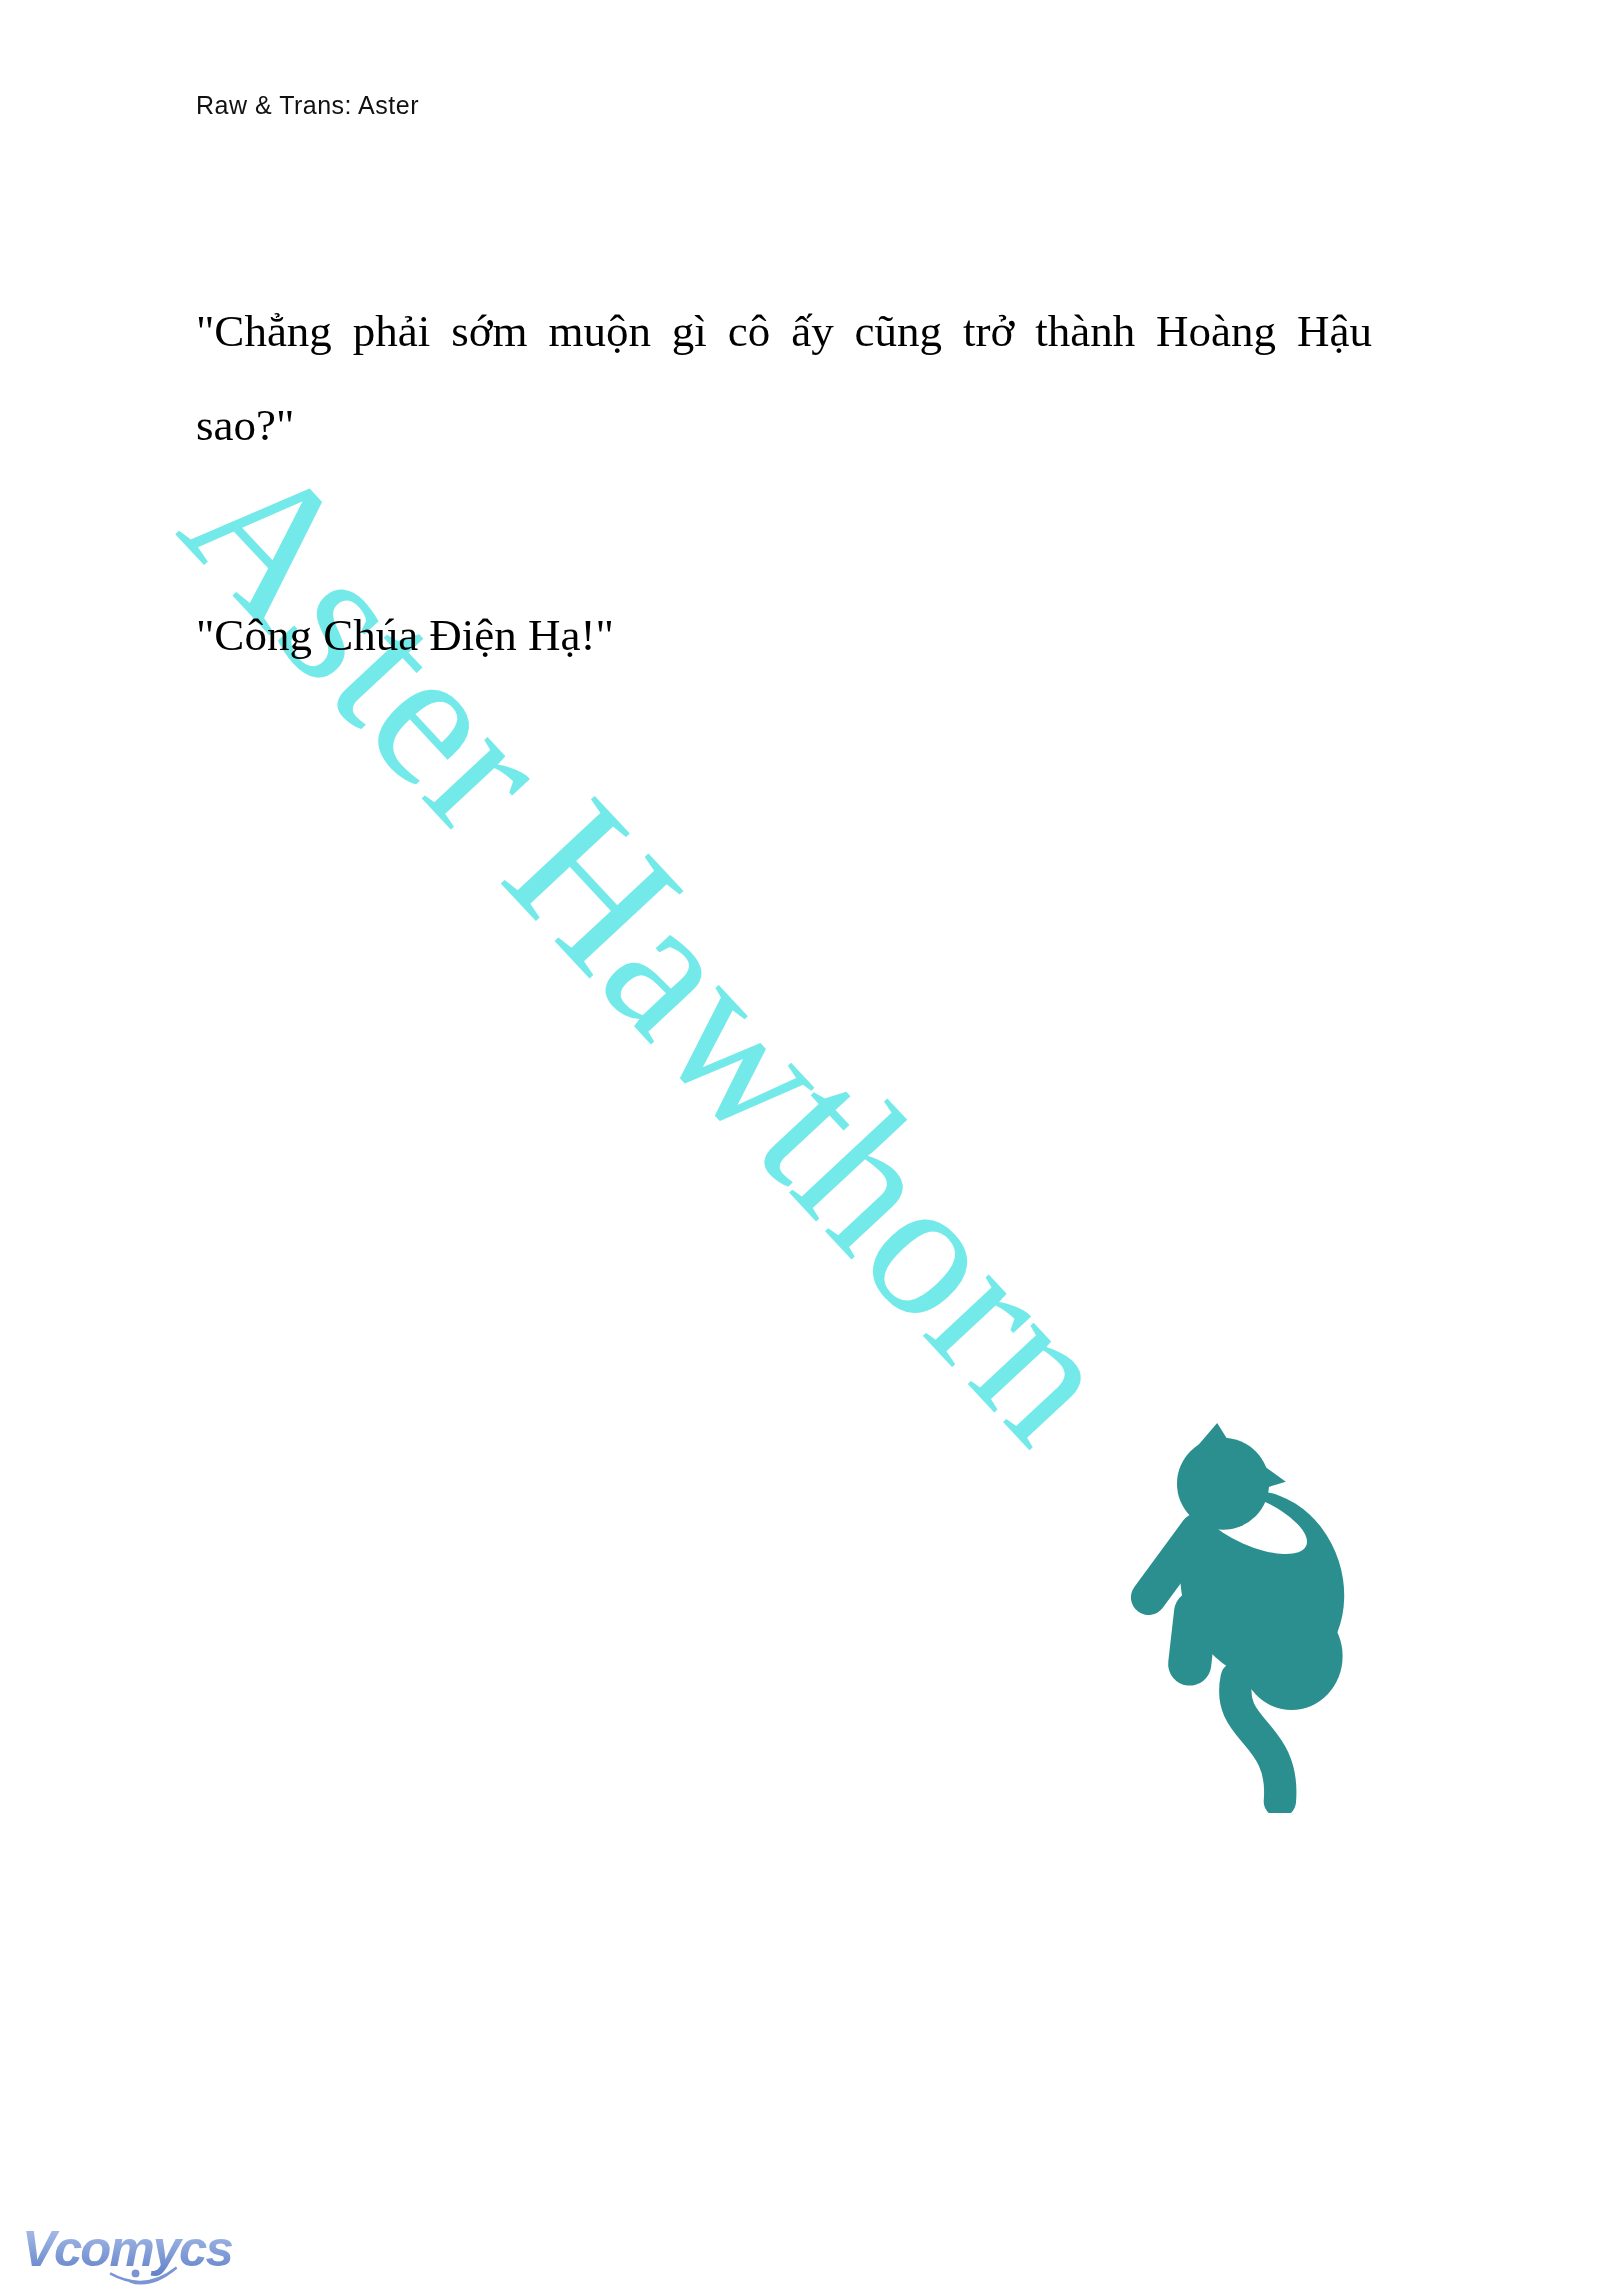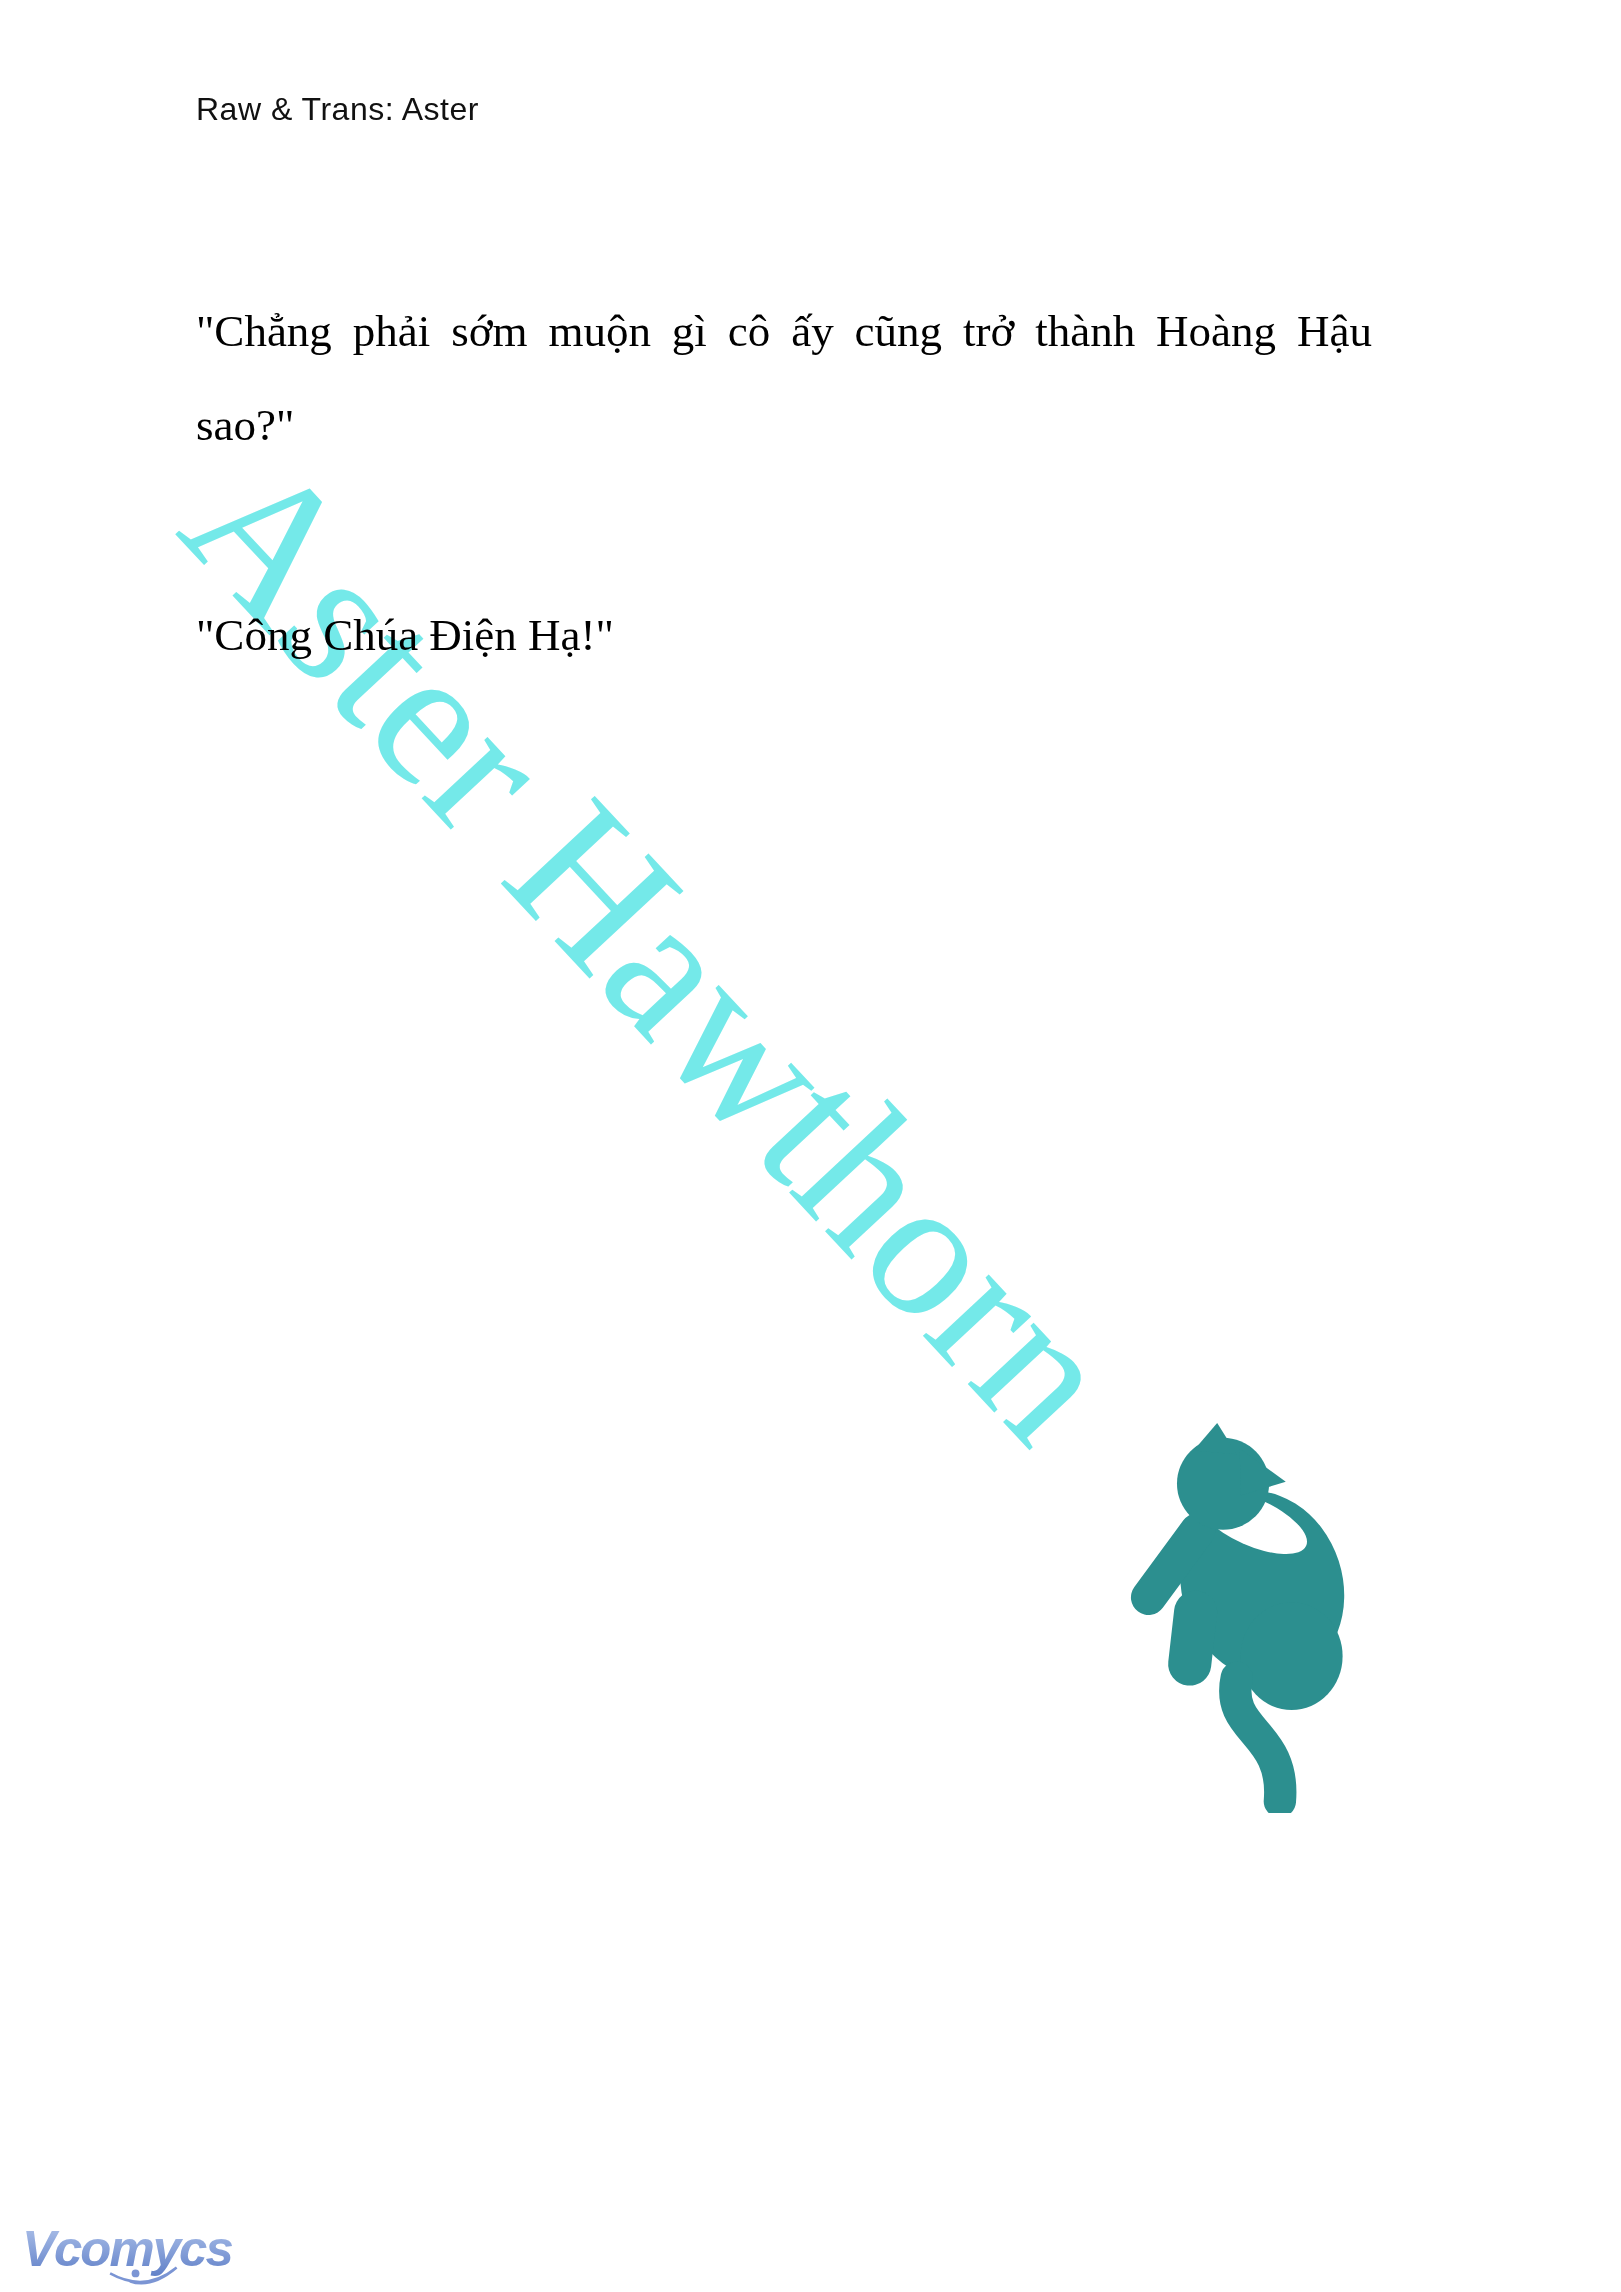--- a/index.html
+++ b/index.html
@@ -13,21 +13,21 @@
     height: 2293px;
     background: #ffffff;
     overflow: hidden;
     font-family: "Liberation Serif", serif;
   }
   .credit-header {
     position: absolute;
     left: 196px;
     top: 91px;
     font-family: "Liberation Sans", sans-serif;
-    font-size: 32px;
+    font-size: 25px;
     color: #111111;
     letter-spacing: 0.5px;
   }
   .watermark {
     position: absolute;
     left: 294px;
     top: 421px;
     font-family: "Liberation Serif", serif;
     font-size: 196px;
     line-height: 1;

